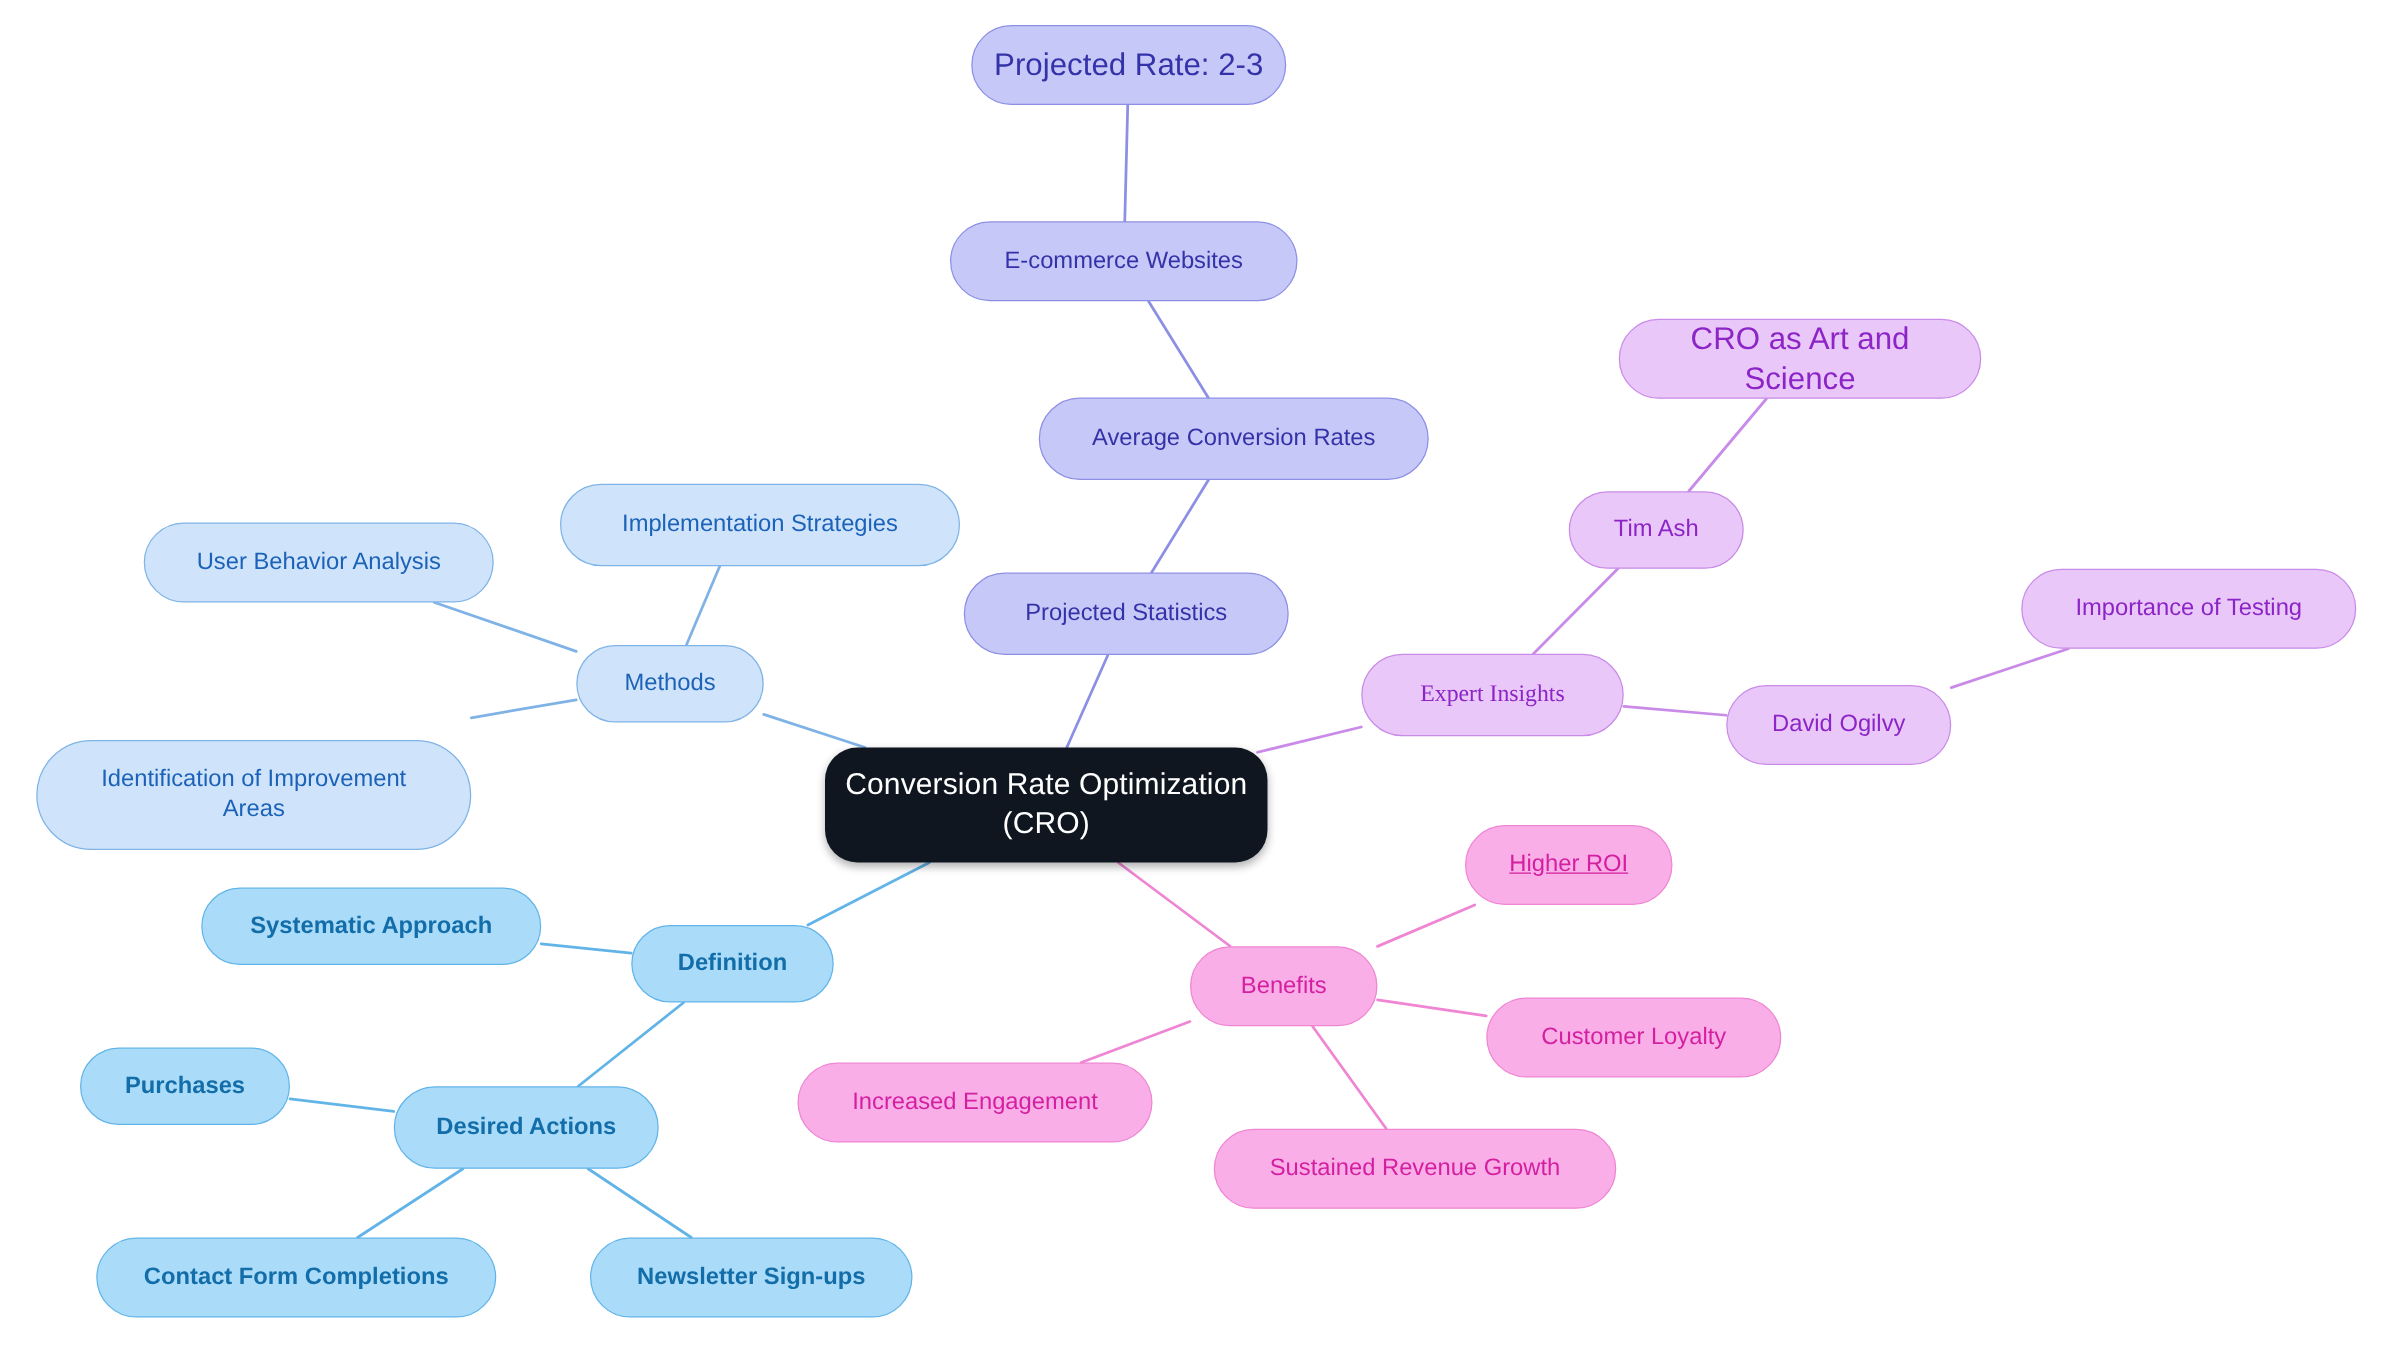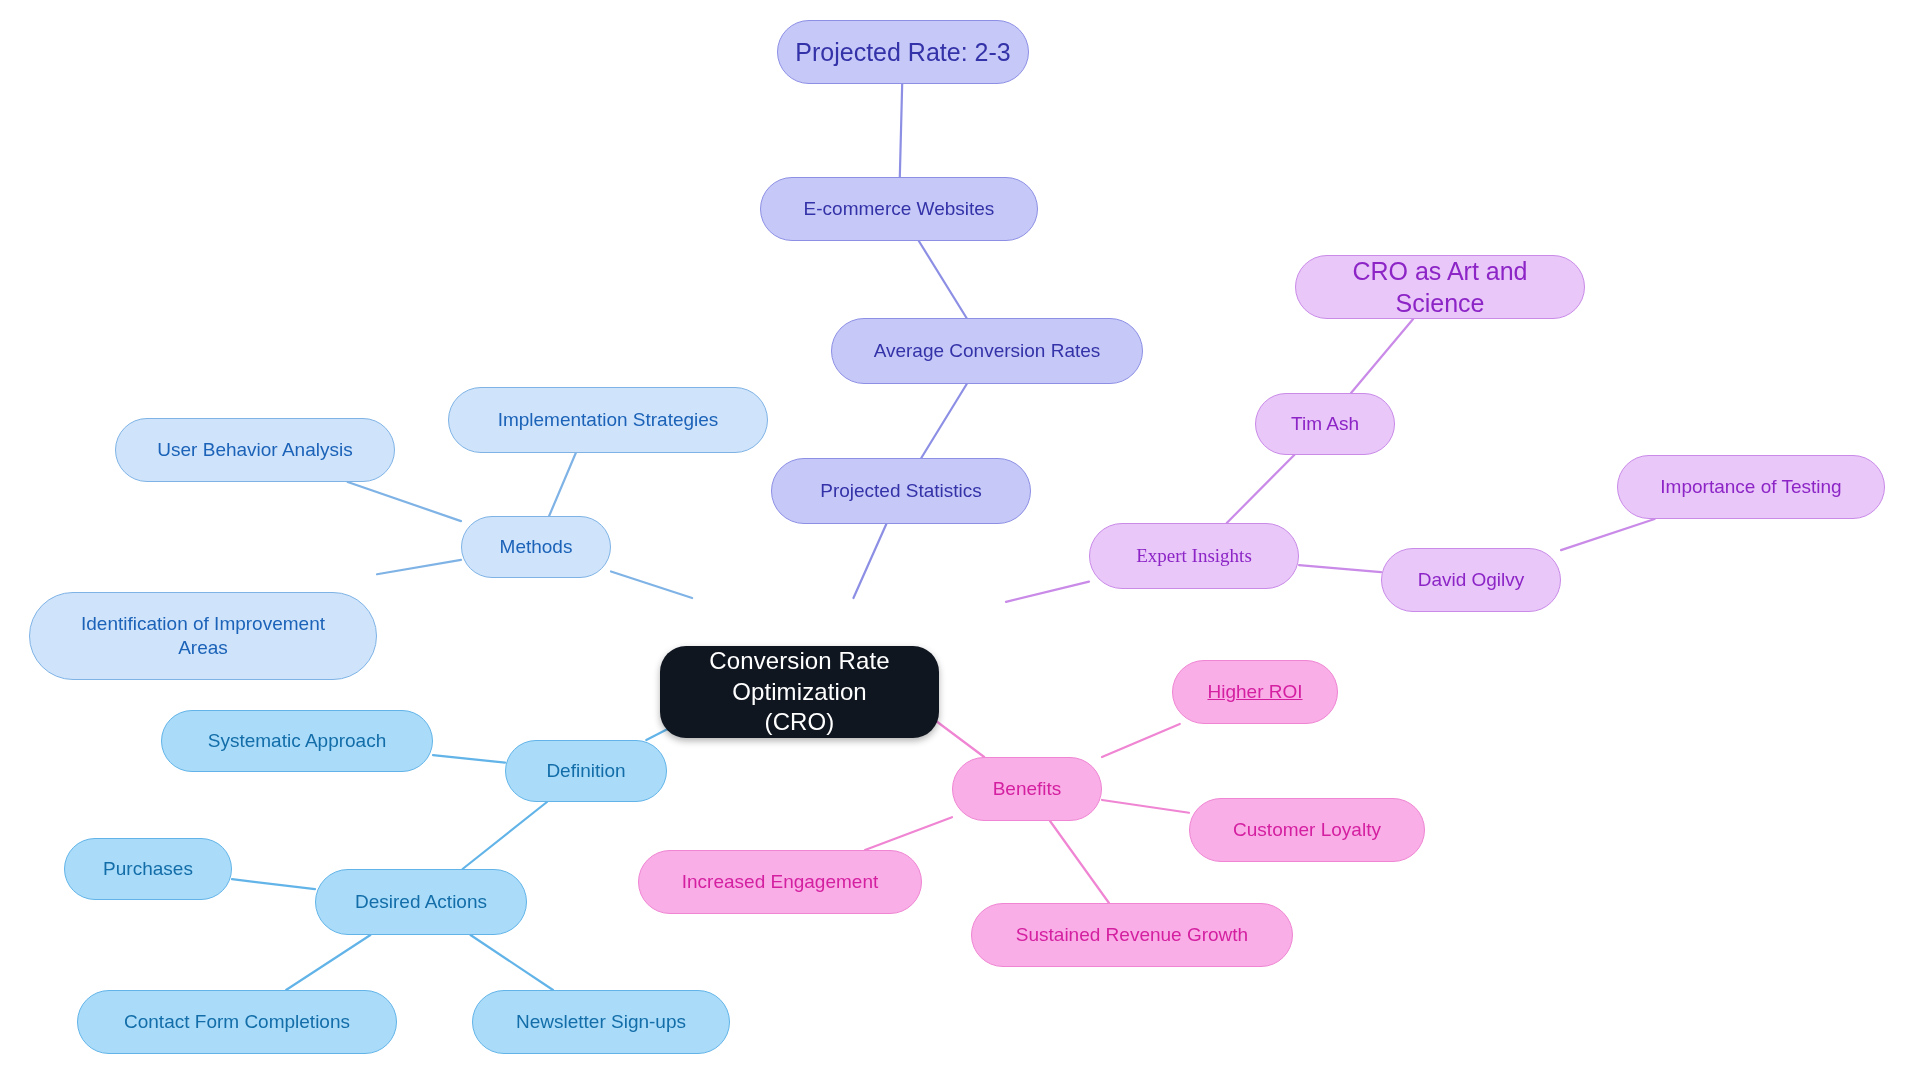--- a/index.html
+++ b/index.html
@@ -52,20 +52,21 @@
   .c-methods {
     background: #cfe4fa;
     border-color: #7fb3e6;
     color: #1b62b8;
   }
   
   .c-definition {
     background: #aadcfa;
     border-color: #62b4e8;
     color: #136da8;
+    font-weight: bold;
   }
   
   .c-stats {
     background: #c6c9f7;
     border-color: #8d8fe5;
     color: #3432a8;
   }
   
   .c-expert {
     background: #e9c8f9;
@@ -103,21 +104,21 @@
       <line x1="1351.021897810219" y1="393" x2="1413.1386861313867" y2="319" stroke="#c98ae8" stroke-width="2.2" stroke-linecap="round"></line>
       <line x1="1299" y1="565.0974729241877" x2="1381" y2="572.202166064982" stroke="#c98ae8" stroke-width="2.2" stroke-linecap="round"></line>
       <line x1="1561" y1="550.1071428571429" x2="1654.6559139784947" y2="519" stroke="#c98ae8" stroke-width="2.2" stroke-linecap="round"></line>
       <line x1="894.5448275862069" y1="690" x2="984.1862068965518" y2="757" stroke="#ef85d3" stroke-width="2.2" stroke-linecap="round"></line>
       <line x1="1102" y1="757.0921052631579" x2="1179.7835051546392" y2="724" stroke="#ef85d3" stroke-width="2.2" stroke-linecap="round"></line>
       <line x1="1102" y1="799.9821428571429" x2="1189" y2="812.7214285714285" stroke="#ef85d3" stroke-width="2.2" stroke-linecap="round"></line>
       <line x1="1050.013698630137" y1="821" x2="1108.986301369863" y2="903" stroke="#ef85d3" stroke-width="2.2" stroke-linecap="round"></line>
       <line x1="952" y1="817.2388663967612" x2="864.989247311828" y2="850" stroke="#ef85d3" stroke-width="2.2" stroke-linecap="round"></line>
     </svg>
   <div id="node-layer">
-      <div class="node root" style="left: 660px; top: 598px; width: 279px; height: 92px; font-size: 24px; margin-top: 48px;">Conversion Rate Optimization
+      <div class="node root" style="left: 660px; top: 598px; width: 354px; height: 92px; font-size: 24px;">Conversion Rate Optimization
 (CRO)</div>
       <div class="node c-methods" style="left: 461px; top: 516px; width: 150px; height: 62px; font-size: 19px;">Methods</div>
       <div class="node c-methods" style="left: 448px; top: 358px; width: 320px; height: 66px; font-size: 19px; margin-top: 29px;">Implementation Strategies</div>
       <div class="node c-methods" style="left: 115px; top: 418px; width: 280px; height: 64px; font-size: 19px;">User Behavior Analysis</div>
       <div class="node c-methods" style="left: 29px; top: 560px; width: 348px; height: 88px; font-size: 19px; margin-top: 32px;">Identification of Improvement
 Areas</div>
       <div class="node c-definition" style="left: 505px; top: 740px; width: 162px; height: 62px; font-size: 19px;">Definition</div>
       <div class="node c-definition" style="left: 161px; top: 710px; width: 272px; height: 62px; font-size: 19px;">Systematic Approach</div>
       <div class="node c-definition" style="left: 315px; top: 869px; width: 212px; height: 66px; font-size: 19px;">Desired Actions</div>
       <div class="node c-definition" style="left: 64px; top: 838px; width: 168px; height: 62px; font-size: 19px;">Purchases</div>

